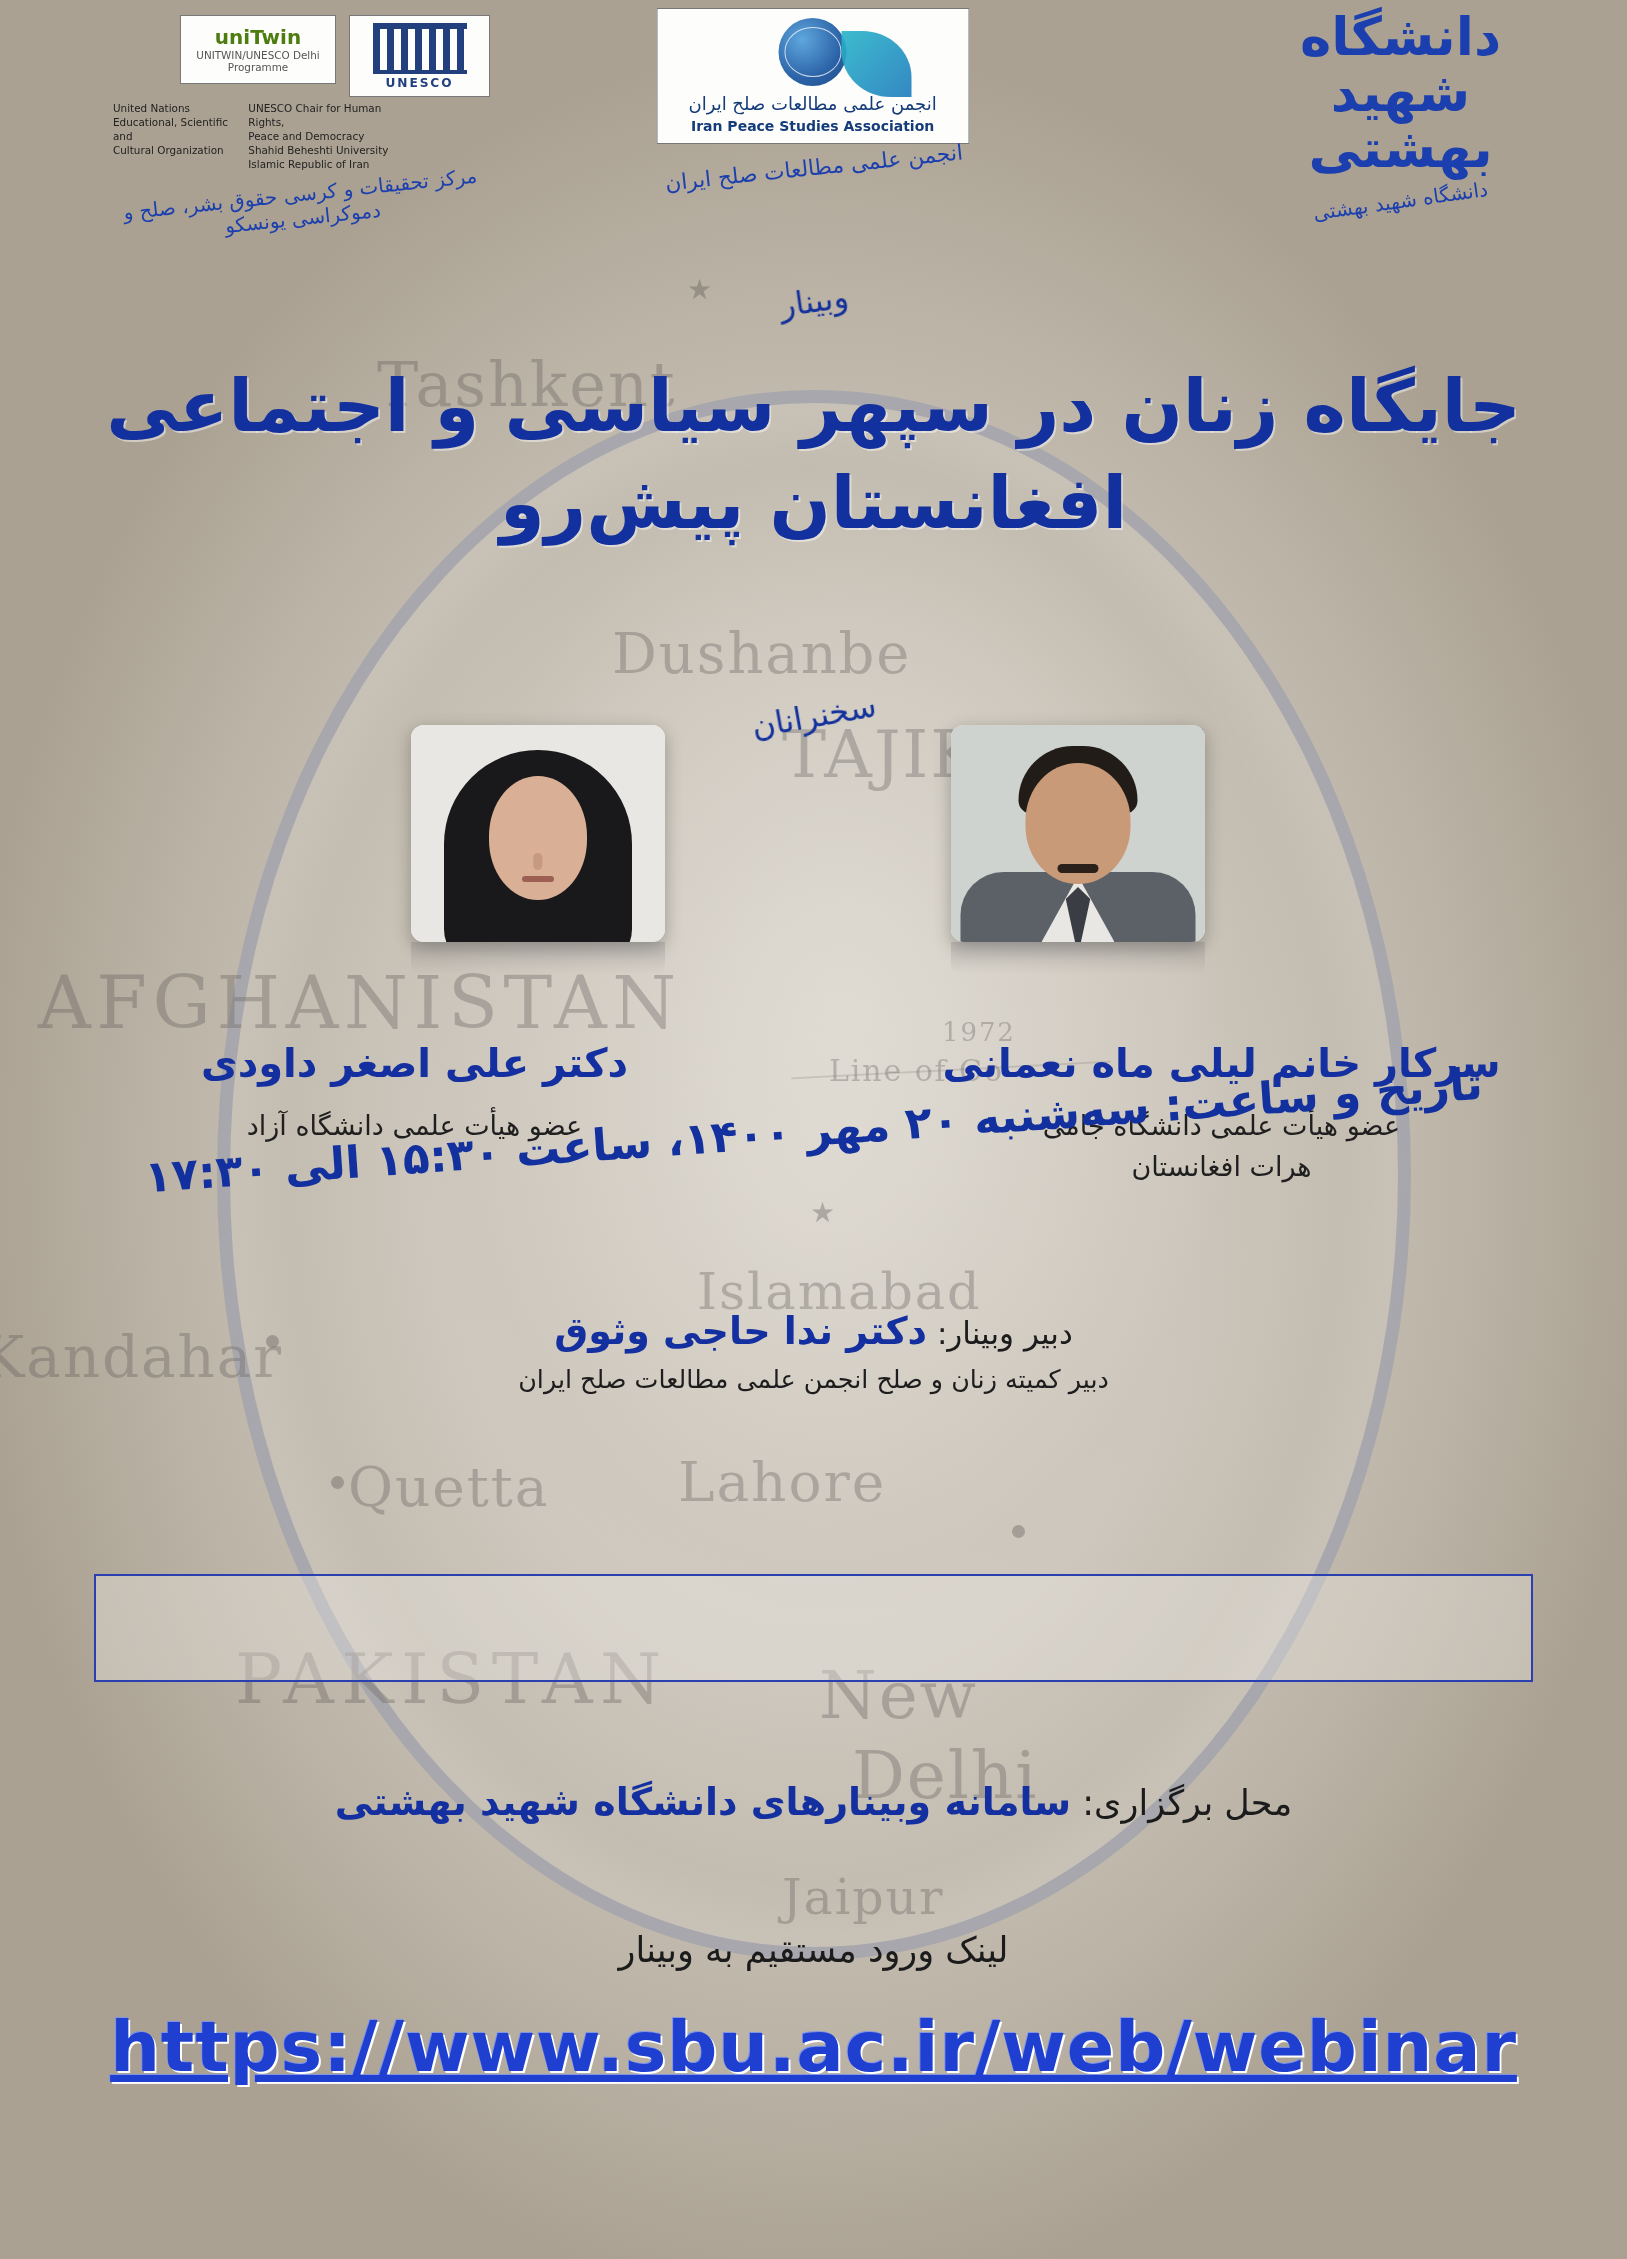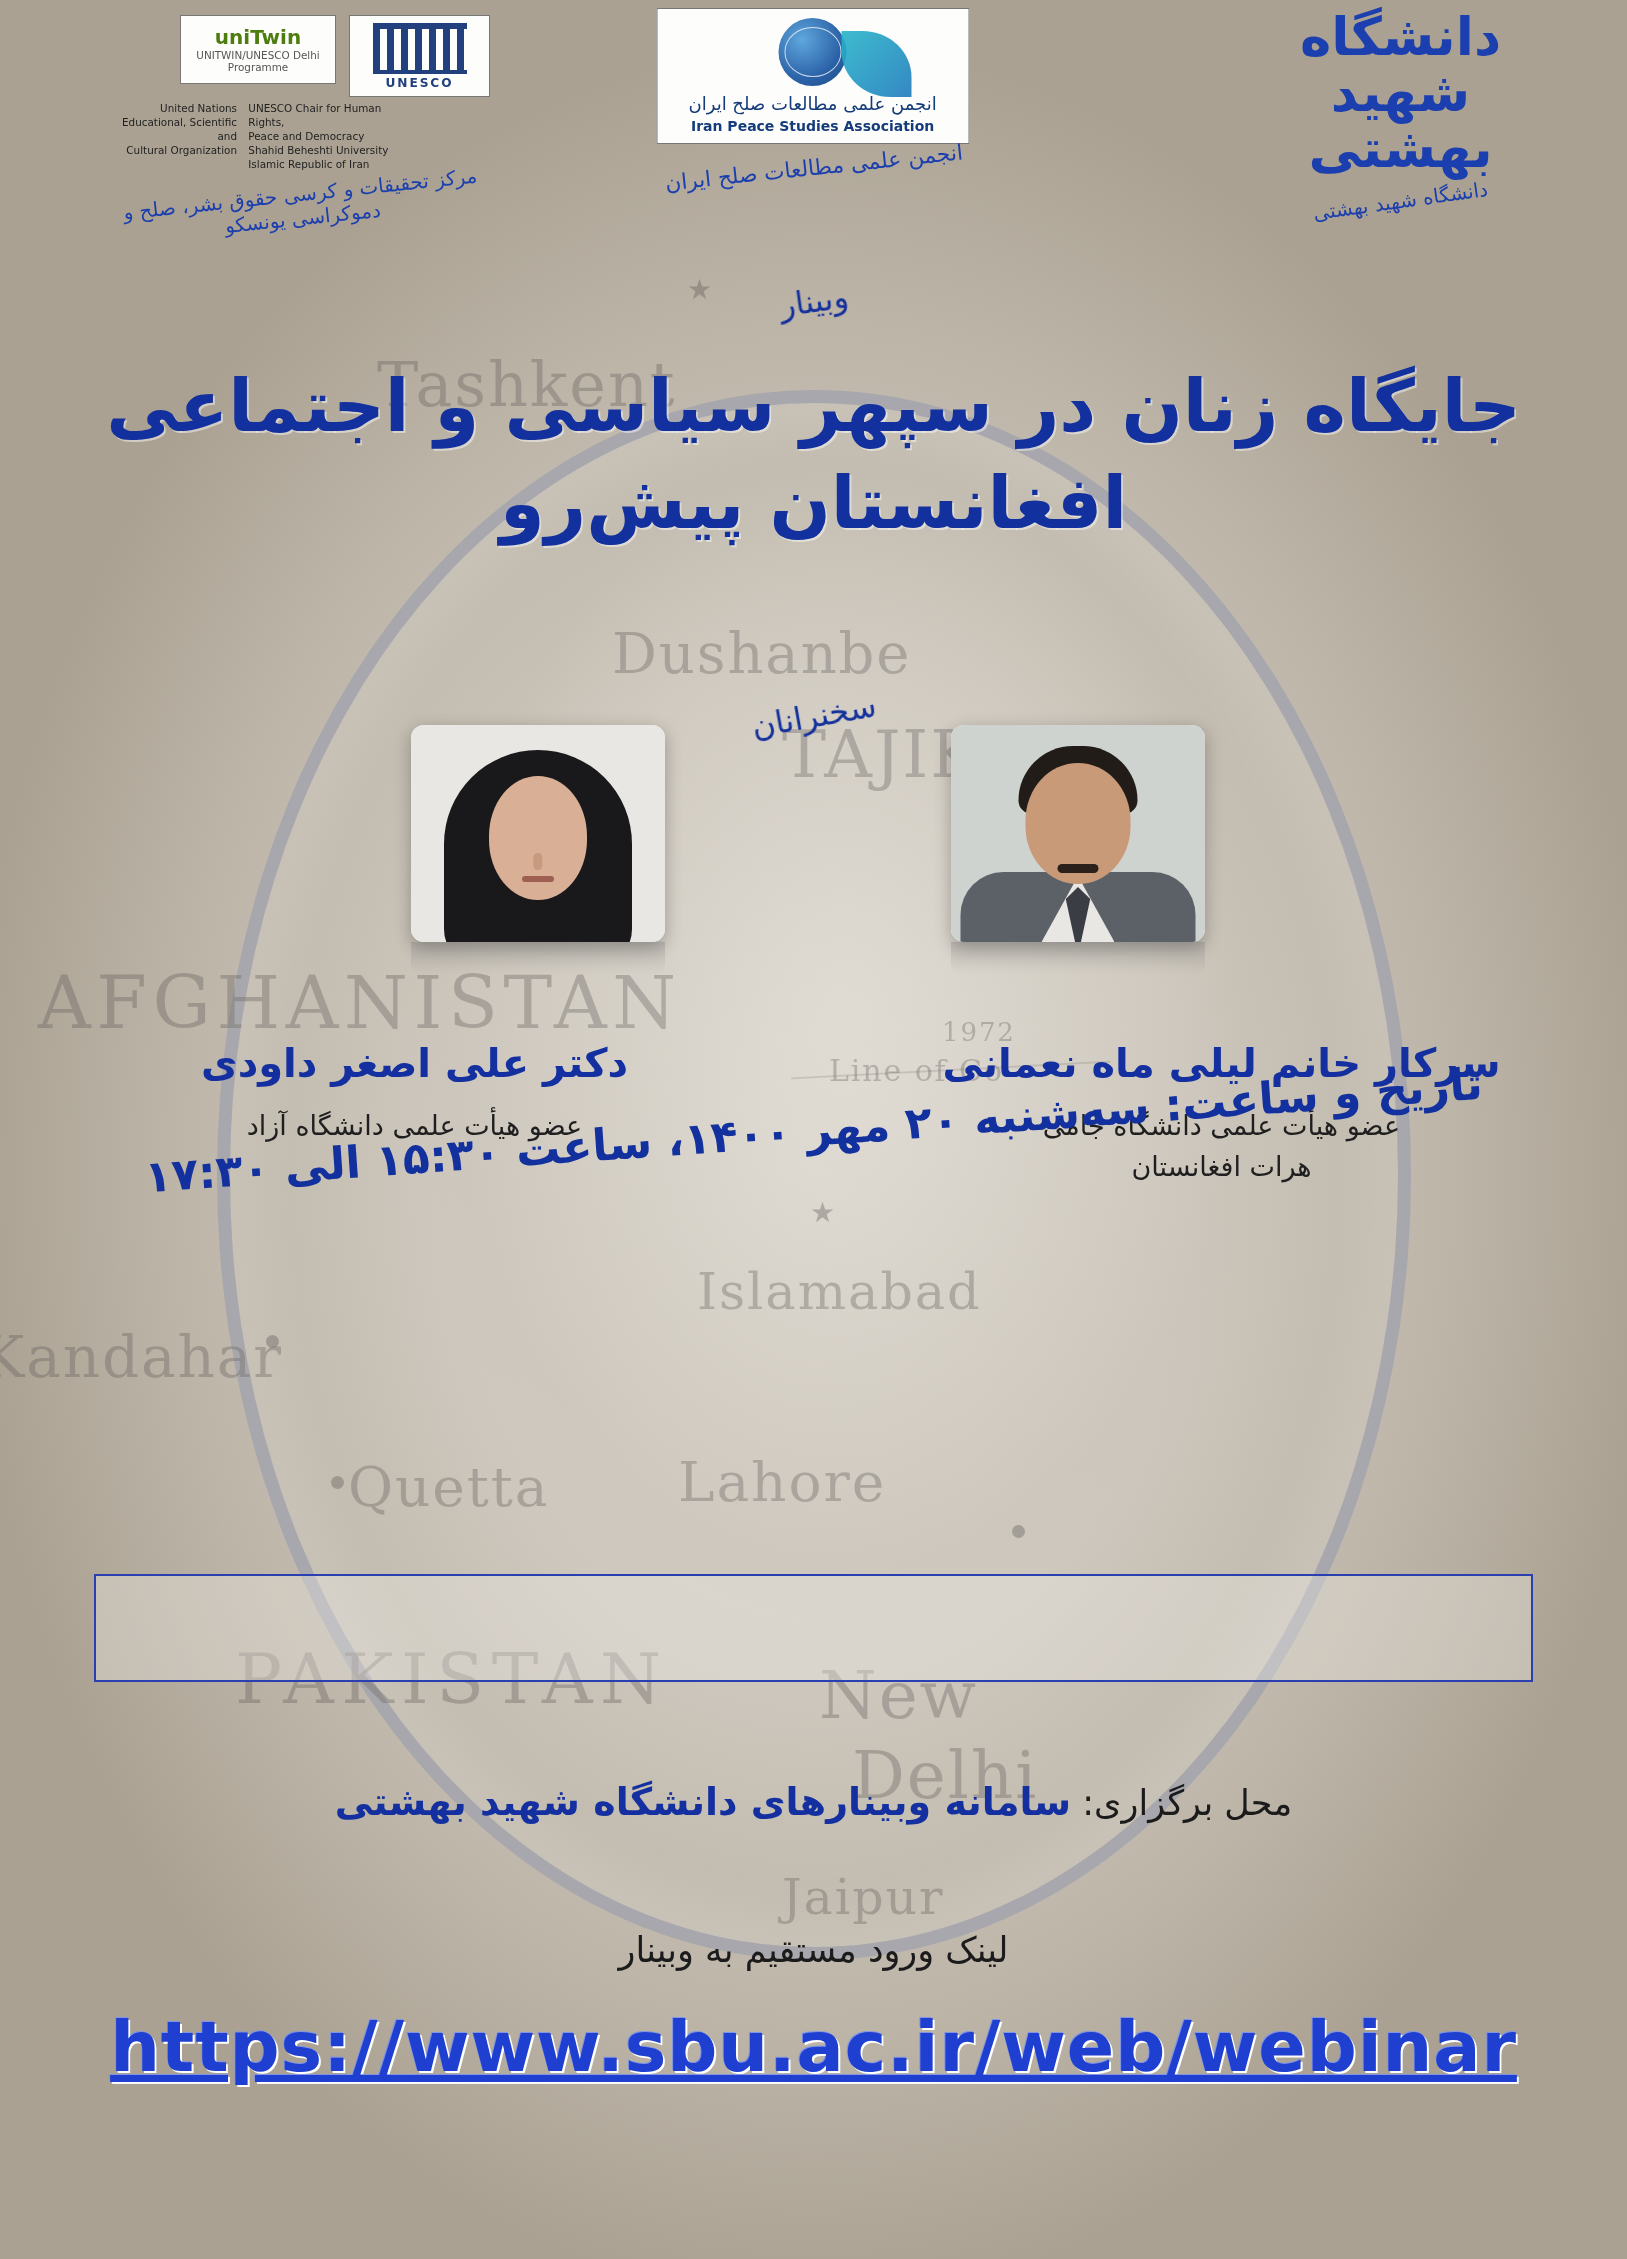--- a/index.html
+++ b/index.html
@@ -153,21 +153,21 @@
   .logo-unesco .unitwin-mark {
     border: 1.4px solid #777;
     padding: 9.4px 7.5px;
     background: #fdfdfb;
     width: 139px;
     text-align: center;
   }
   .logo-unesco .unitwin-name { font-size: 20px; color: #4d7c0f; font-weight: bold; }
   .logo-unesco .unitwin-sub { font-size: 10.4px; color: #555; }
   .logo-unesco .texts { display: flex; gap: 11.3px; margin-top: 3.8px; direction: ltr; }
-  .logo-unesco .t-left { font-size: 10.4px; color: #222; line-height: 1.35; text-align: right; width: 124px; }
+  .logo-unesco .t-left { font-size: 10.4px; color: #222; line-height: 1.35; text-align: left; width: 124px; }
   .logo-unesco .t-right { font-size: 10.4px; color: #222; line-height: 1.35; text-align: left; width: 158px; }
   .logo-unesco .caption {
     margin-top: 11.3px;
     color: #1b3fae;
     font-size: 20px;
     transform: rotate(-6deg);
     text-align: center;
   }
 
   
@@ -441,20 +441,27 @@
       <div class="m-face"></div>
       <div class="m-must"></div>
     </div>
   </div>
   <div class="photo-reflection refl-left"></div>
   <div class="sp-name sp-left-name">دکتر علی اصغر داودی</div>
   <div class="sp-role sp-left-role">
     <div>عضو هیأت علمی دانشگاه آزاد</div>
   </div>
 
+  <div class="moderator">
+    <div class="line1">
+      <span>دبیر وبینار:</span>
+      <b>دکتر ندا حاجی وثوق</b>
+    </div>
+    <div class="line2">دبیر کمیته زنان و صلح انجمن علمی مطالعات صلح ایران</div>
+  </div>
 
   <div class="date-box"></div>
   <div class="date-text">تاریخ و ساعت: سه‌شنبه ۲۰ مهر ۱۴۰۰، ساعت ۱۵:۳۰ الی ۱۷:۳۰</div>
 
   <div class="venue">
     <span>محل برگزاری:</span>
     <b>سامانه وبینارهای دانشگاه شهید بهشتی</b>
   </div>
 
   <div class="link-label">لینک ورود مستقیم به وبینار</div>

